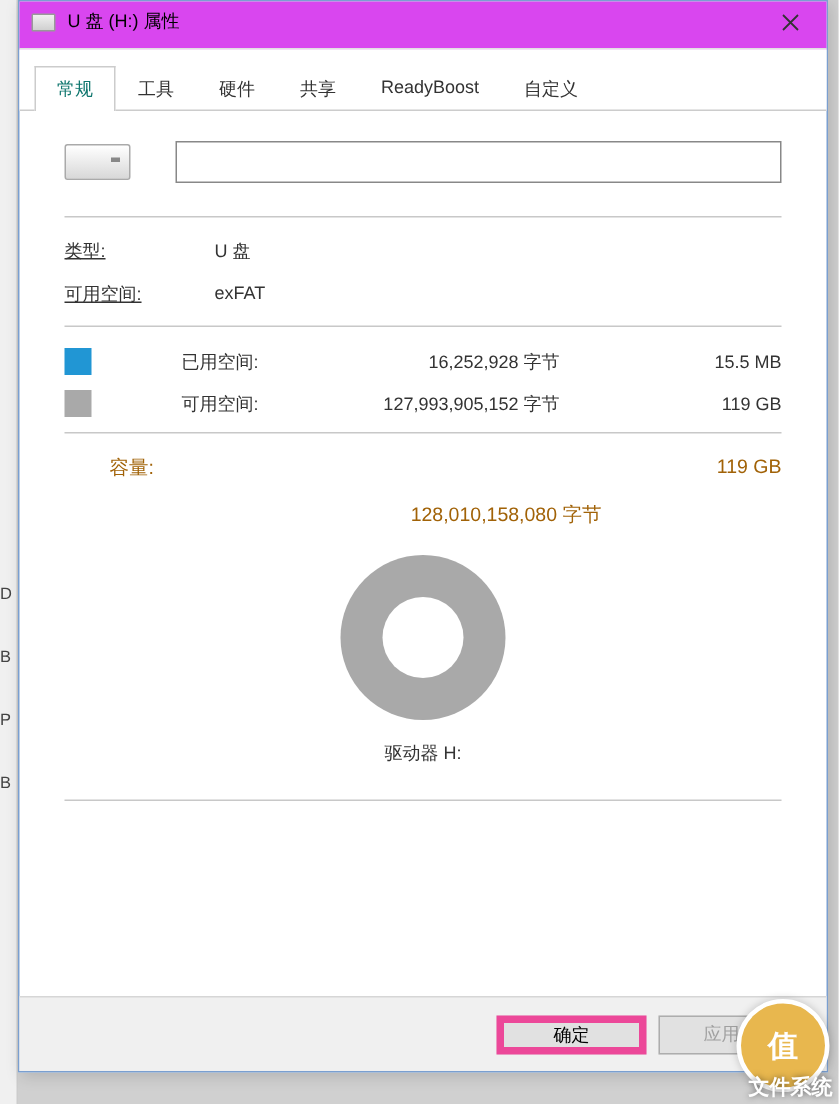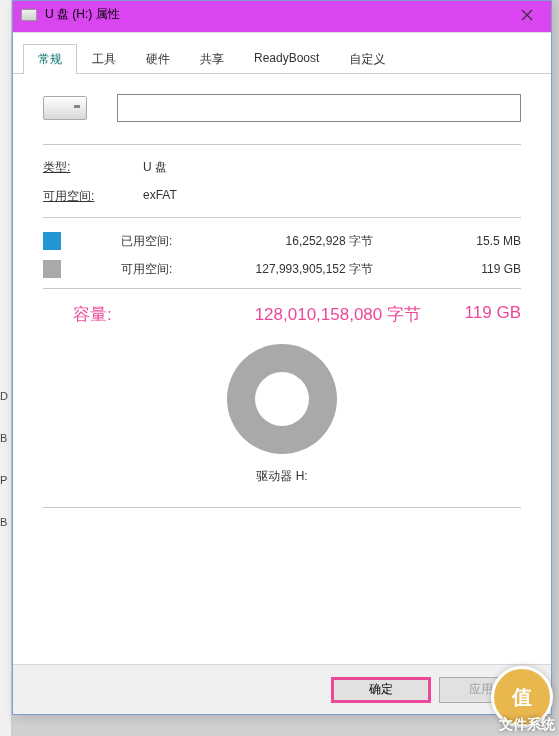--- a/index.html
+++ b/index.html
@@ -117,26 +117,27 @@
       gap: 48px;
     }
     .swatch { width: 18px; height: 18px; margin-right: 12px; }
     .swatch.used { background: #2196d4; }
     .swatch.free { background: #a9a9a9; }
     .space-row .lbl { width: 78px; }
     .space-row .bytes { flex: 1; text-align: right; padding-right: 30px; }
     .space-row .human { width: 70px; text-align: right; }
     .capacity-row {
       display: flex;
-      font-size: 17px;
-      color: #ec4899;
+      font-size: 13px;
+      color: #a16207;
       margin-bottom: 18px;
+      gap: 20px;
     }
     .capacity-row .lbl { width: 108px; padding-left: 30px; }
-    .capacity-row .bytes { flex: 1; text-align: right; padding-right: 30px; }
+    .capacity-row .bytes { flex: 1; text-align: right; padding-right: 30px; margin-top: 31px; }
     .capacity-row .human { width: 70px; text-align: right; }
     .donut-wrap { text-align: center; margin-top: 6px; }
     .donut {
       width: 110px; height: 110px;
       margin: 0 auto;
       border-radius: 50%;
       background: #a9a9a9;
       display: flex; align-items: center; justify-content: center;
     }
     .donut::after {
@@ -162,21 +163,21 @@
       border-top: 1px solid #d6d6d6;
       background: #f0f0f0;
     }
     .btn {
       width: 100px; height: 26px;
       background: #e1e1e1;
       border: 1px solid #adadad;
       font-size: 12px;
       cursor: pointer;
     }
-    .btn.default { border: 3px solid #ec4899; }
+    .btn.default { border: 5px solid #ec4899; }
     .btn:disabled { color: #a0a0a0; cursor: default; }
     .watermark {
       position: absolute;
       right: 0; bottom: 0;
       width: 120px; height: 90px;
       pointer-events: none;
     }
     .watermark .circle {
       position: absolute; right: 6px; bottom: 8px;
       width: 62px; height: 62px;

